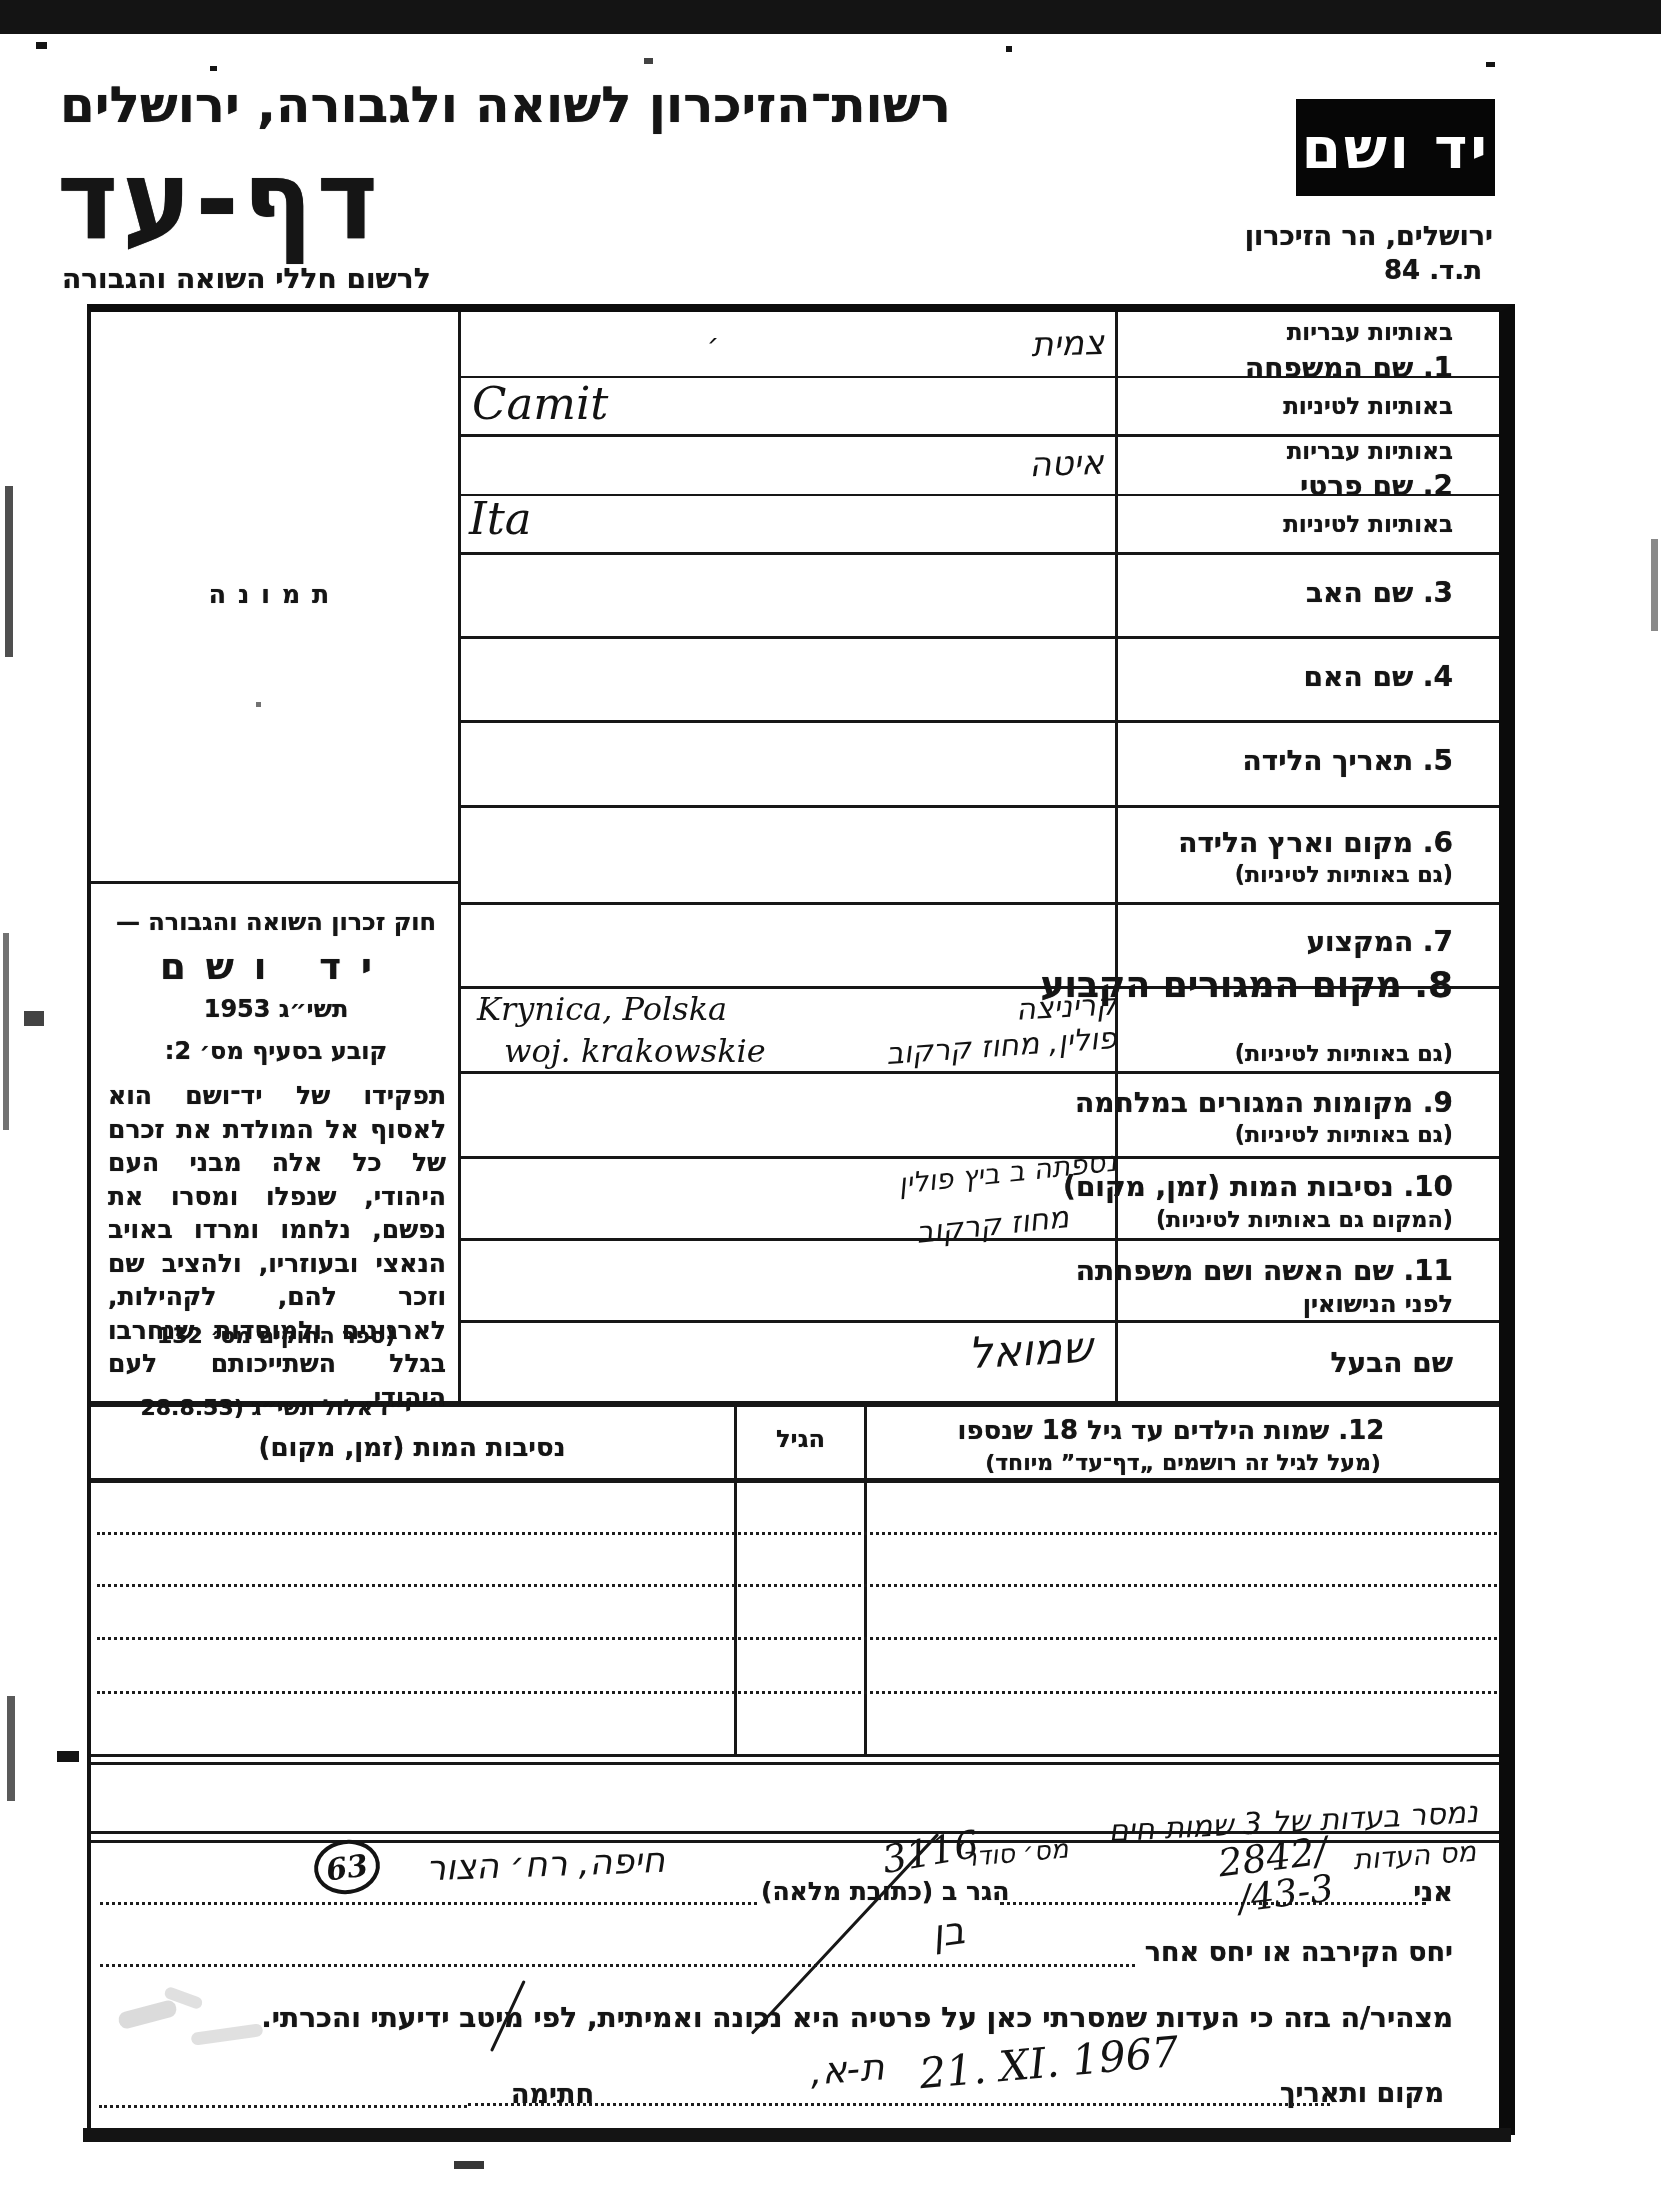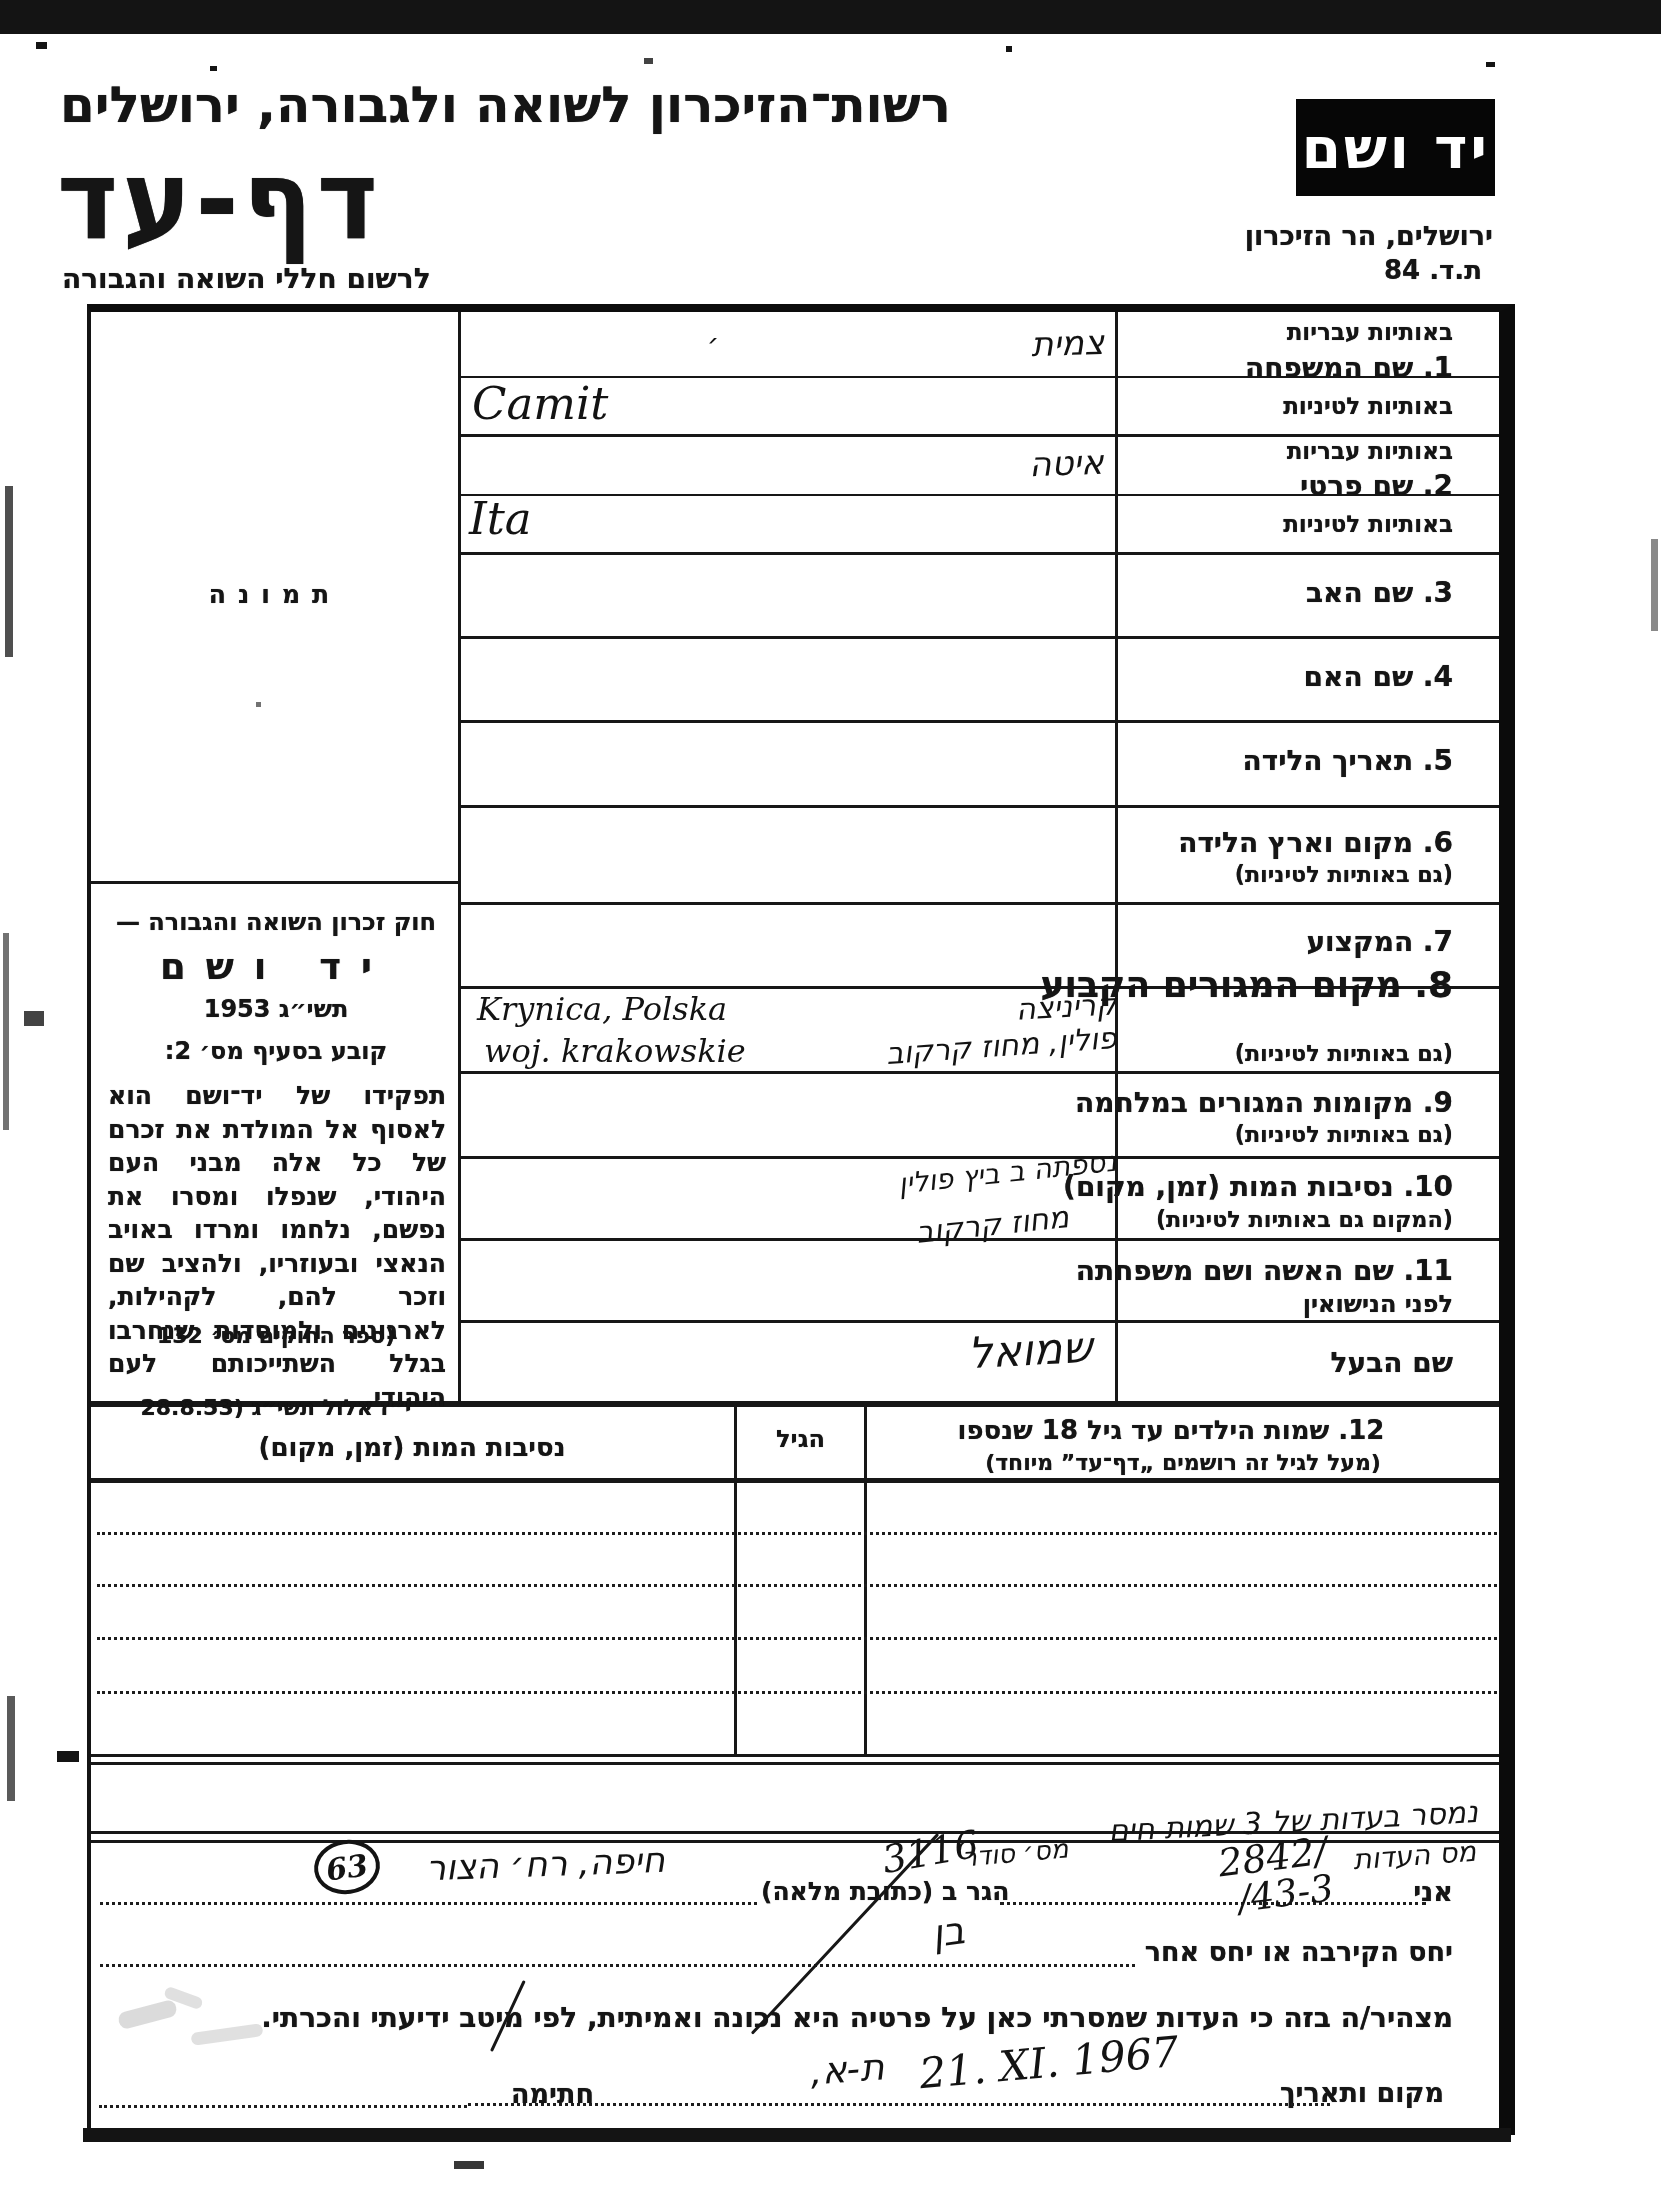--- a/index.html
+++ b/index.html
@@ -130,21 +130,21 @@
 
   <div class="abs hw hw-he" style="right:557px;top:323px;font-size:34px;transform:rotate(-2deg);">צמית</div>
   <div class="abs hw hw-he" style="left:707px;top:327px;font-size:29px;">׳</div>
   <div class="abs hw hw-la" style="left:472px;top:377px;font-size:45px;">Camit</div>
   <div class="abs hw hw-he" style="right:557px;top:443px;font-size:34px;transform:rotate(-2deg);">איטה</div>
   <div class="abs hw hw-la" style="left:469px;top:492px;font-size:45px;">Ita</div>
 
   <div class="abs hw hw-he" style="right:544px;top:989px;font-size:30px;transform:rotate(-3deg);">קריניצה</div>
   <div class="abs hw hw-he" style="right:544px;top:1028px;font-size:30px;transform:rotate(-4deg);">פולין, מחוז קרקוב</div>
   <div class="abs hw hw-la" style="left:477px;top:990px;font-size:32px;">Krynica, Polska</div>
-  <div class="abs hw hw-la" style="left:484px;top:1032px;font-size:32px;">woj. krakowskie</div>
+  <div class="abs hw hw-la" style="left:504px;top:1032px;font-size:32px;">woj. krakowskie</div>
 
   <div class="abs hw hw-he" style="right:544px;top:1156px;font-size:28px;transform:rotate(-6deg);">נספתה ב ביץ פולין</div>
   <div class="abs hw hw-he" style="right:592px;top:1207px;font-size:30px;transform:rotate(-6deg);">מחוז קרקוב</div>
 
   <div class="abs hw hw-he" style="right:568px;top:1325px;font-size:43px;transform:rotate(-3deg);">שמואל</div>
 
   <div class="abs print ctr" style="left:856px;top:1415px;width:630px;font-size:26px;">12. שמות הילדים עד גיל 18 שנספו</div>
   <div class="abs print ctr" style="left:868px;top:1450px;width:630px;font-size:22px;">(מעל לגיל זה רושמים „דף־עד” מיוחד)</div>
   <div class="abs print ctr" style="left:736px;top:1425px;width:129px;font-size:24px;">הגיל</div>
   <div class="abs print ctr" style="left:91px;top:1432px;width:642px;font-size:26px;">נסיבות המות (זמן, מקום)</div>

